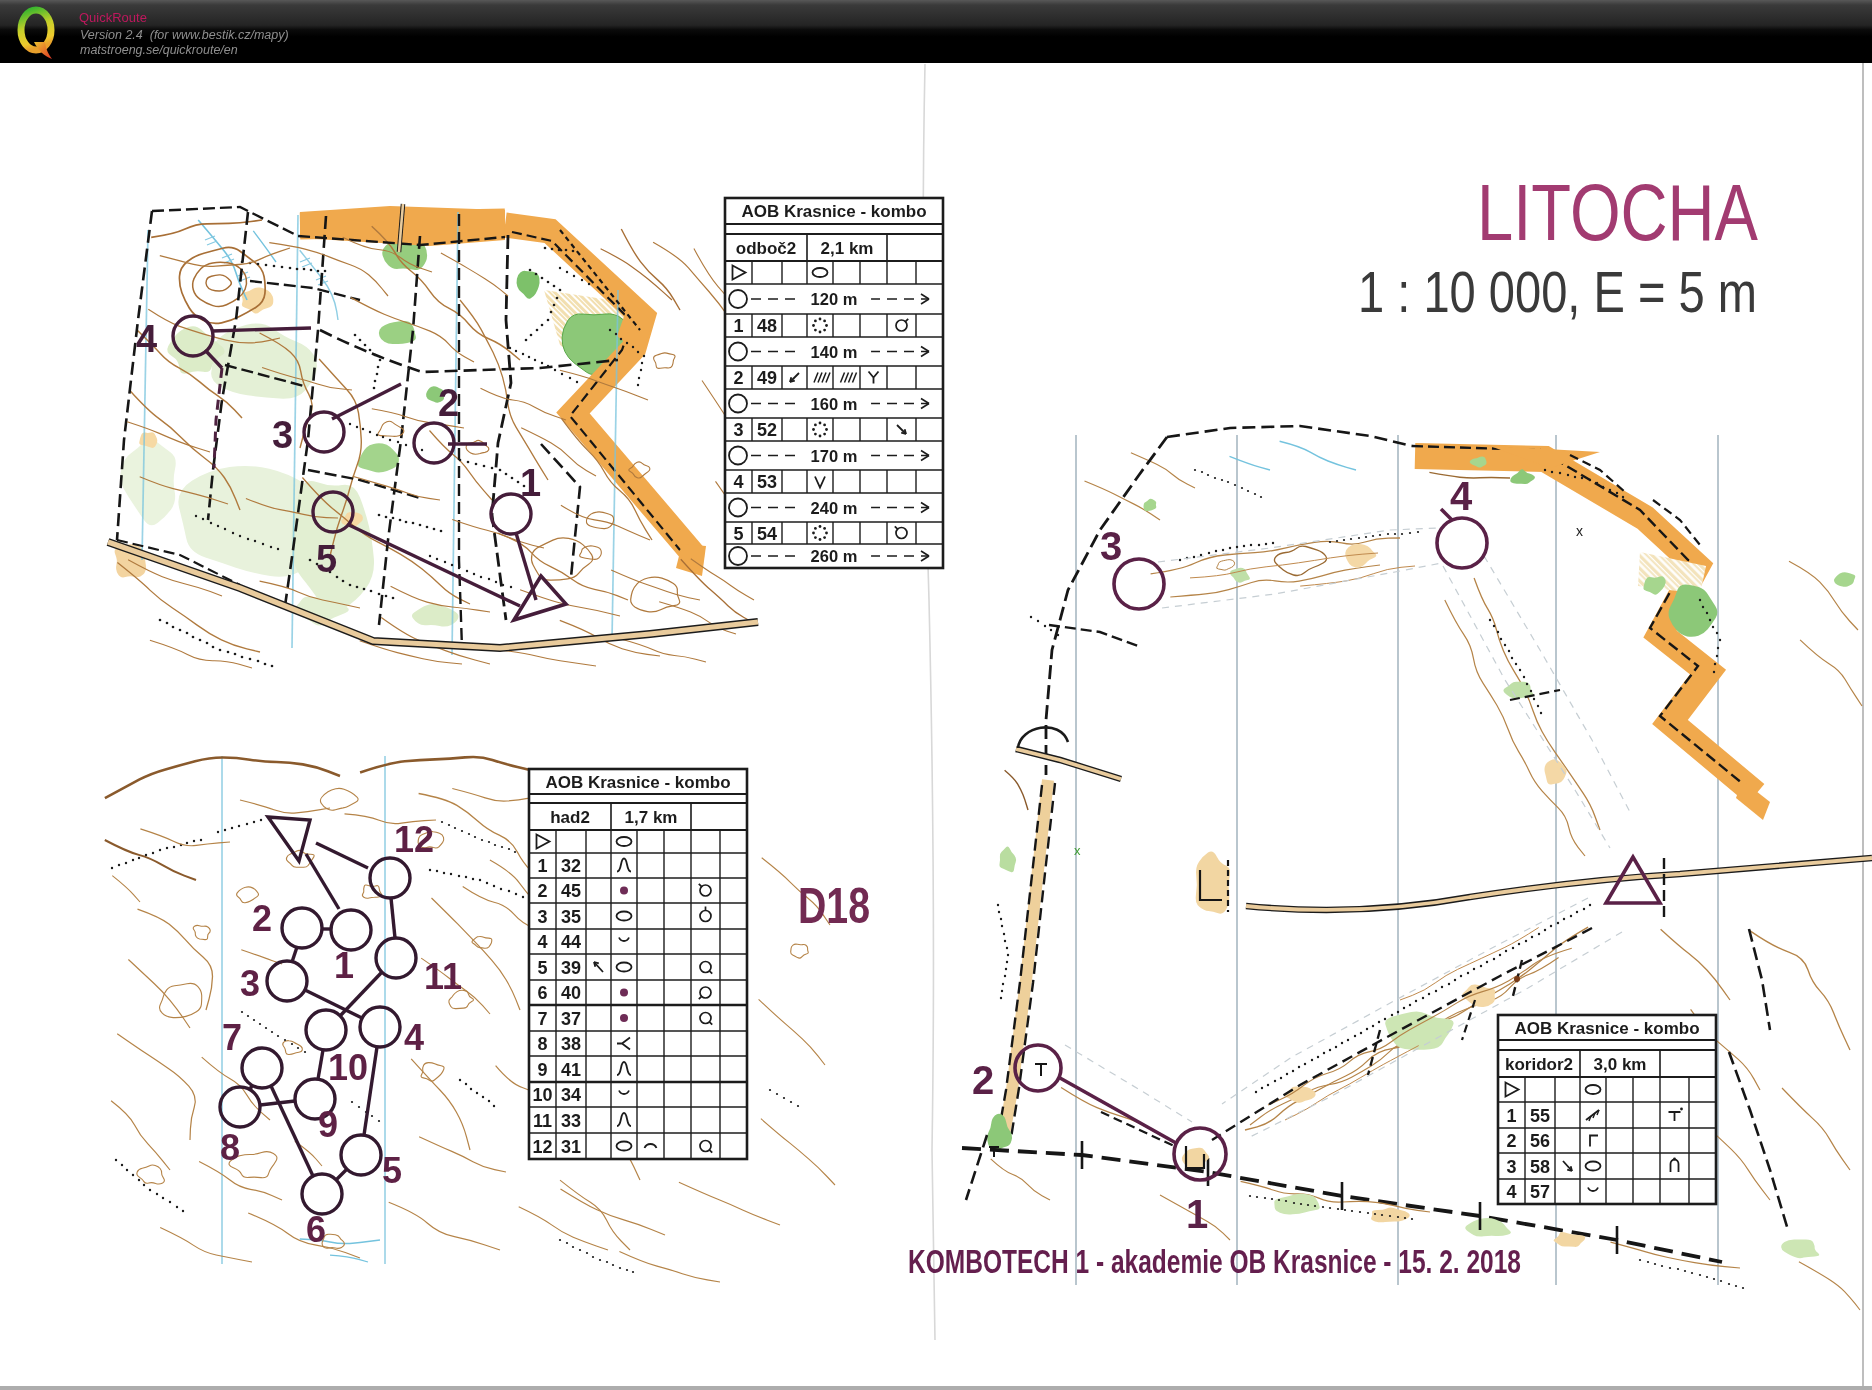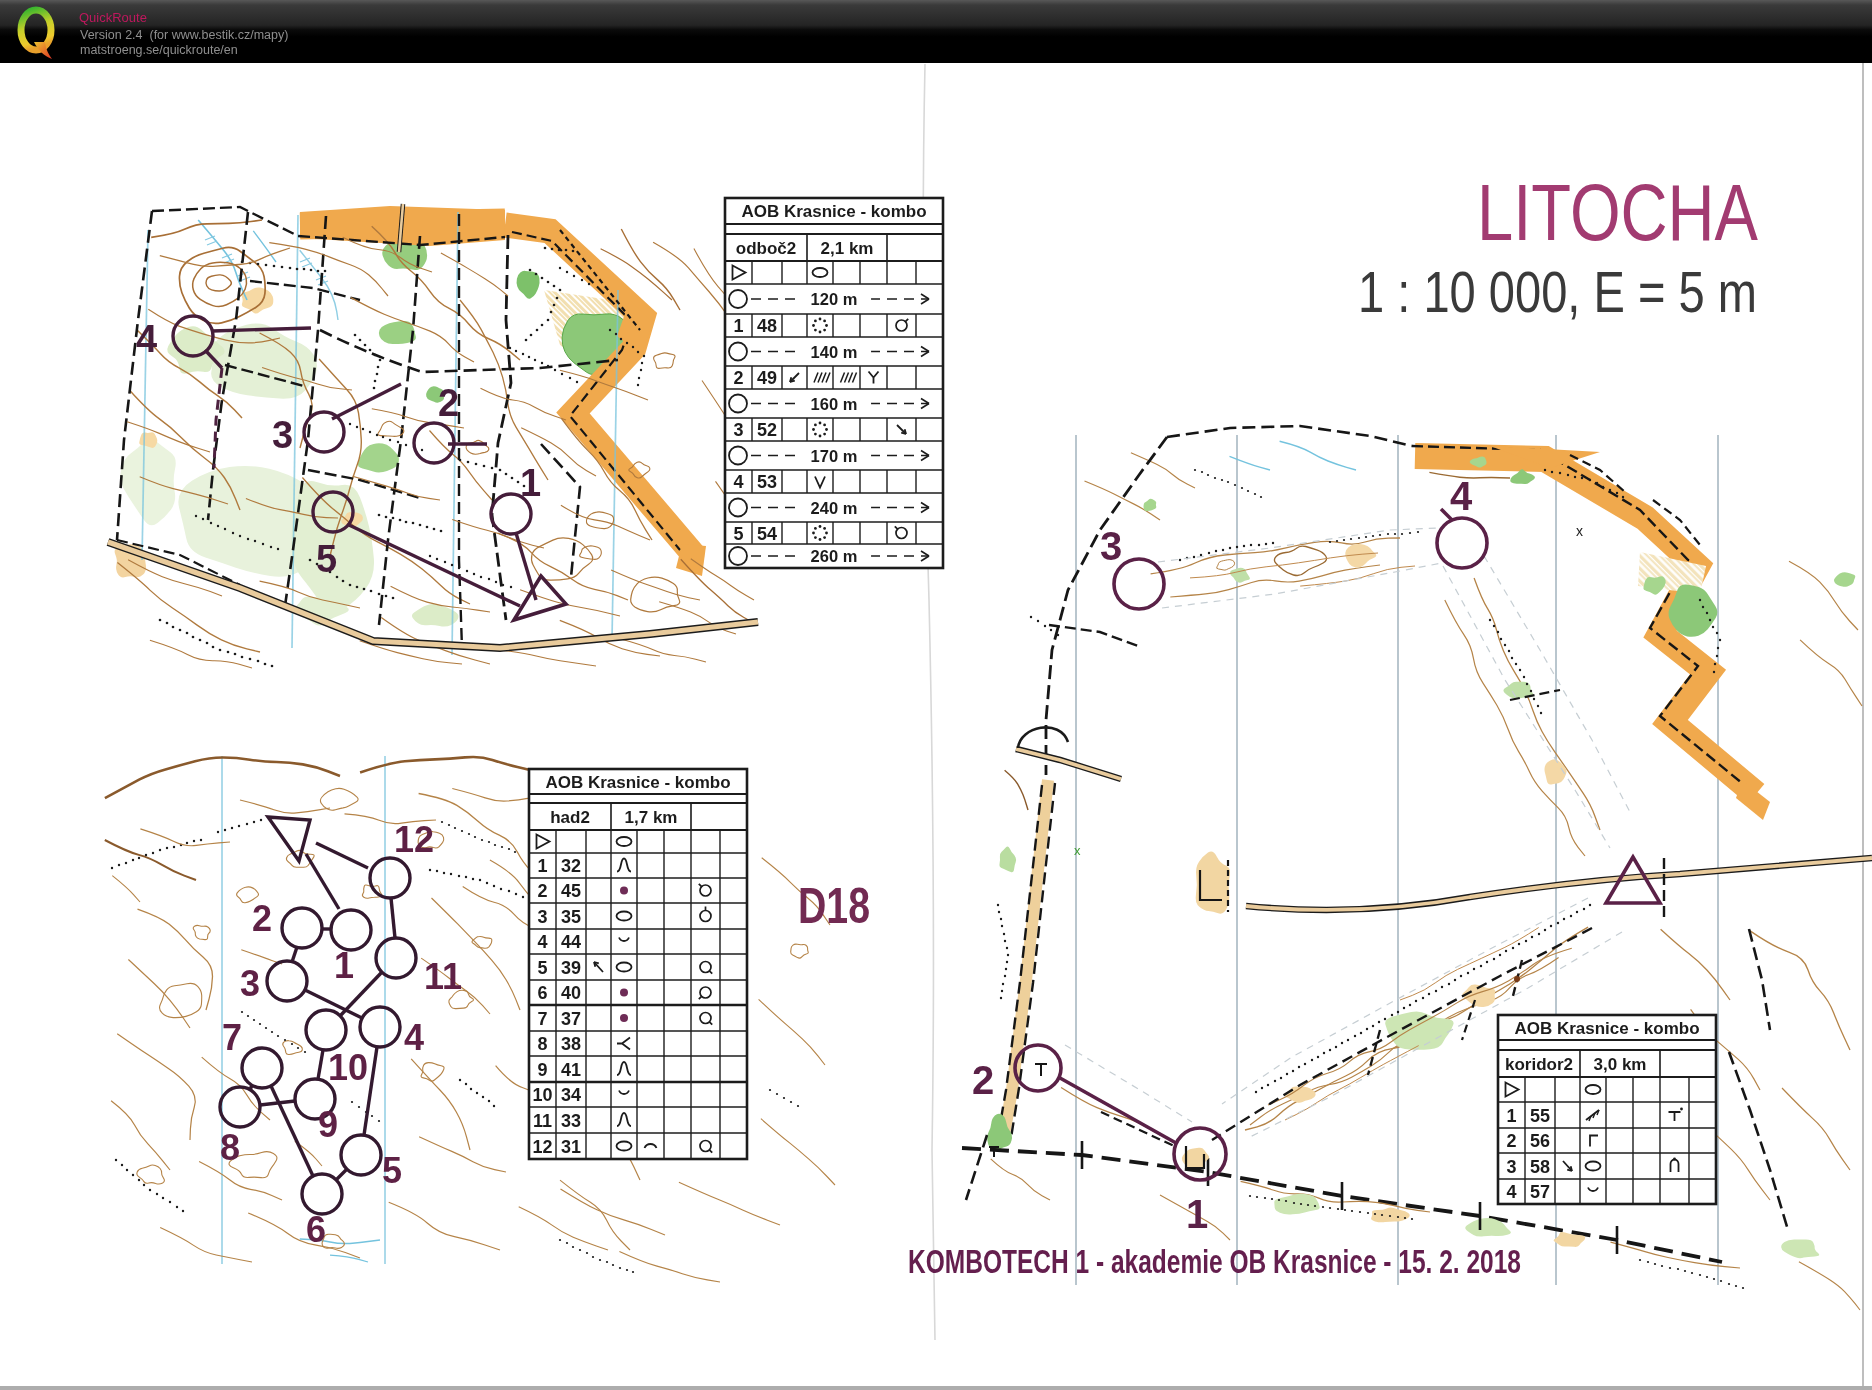--- a/index.html
+++ b/index.html
@@ -1,20 +1,20 @@
 <!DOCTYPE html>
 <html><head><meta charset="utf-8">
 <style>
 html,body{margin:0;padding:0;background:#fff;}
 body{width:1872px;height:1390px;position:relative;overflow:hidden;
      font-family:"Liberation Sans",sans-serif;}
 .hdr{position:absolute;left:0;top:0;width:1872px;height:63px;
   background:linear-gradient(180deg,#585858 0%,#3a3a3a 8%,#242424 40%,#0b0b0b 47%,#000 58%,#000 100%);}
 .htitle{position:absolute;left:79px;top:10px;color:#be185d;font-size:13px;}
-.hsub{position:absolute;left:80px;top:28px;color:#8f8f8f;font-size:12.5px;line-height:15px;}
+.hsub{position:absolute;left:80px;top:28px;color:#8f8f8f;font-size:12.5px;line-height:15px;font-style:italic;}
 </style></head><body>
 
 <div class="hdr"></div>
 
 <svg style="position:absolute;left:15px;top:5px" width="44" height="56" viewBox="0 0 44 56">
 <defs>
       <linearGradient id="qg" x1="0" y1="0" x2="0.25" y2="1">
 <stop offset="0" stop-color="#2eb42e"></stop>
         <stop offset="0.5" stop-color="#c9d02a"></stop>
 <stop offset="0.85" stop-color="#eecb2e"></stop>

